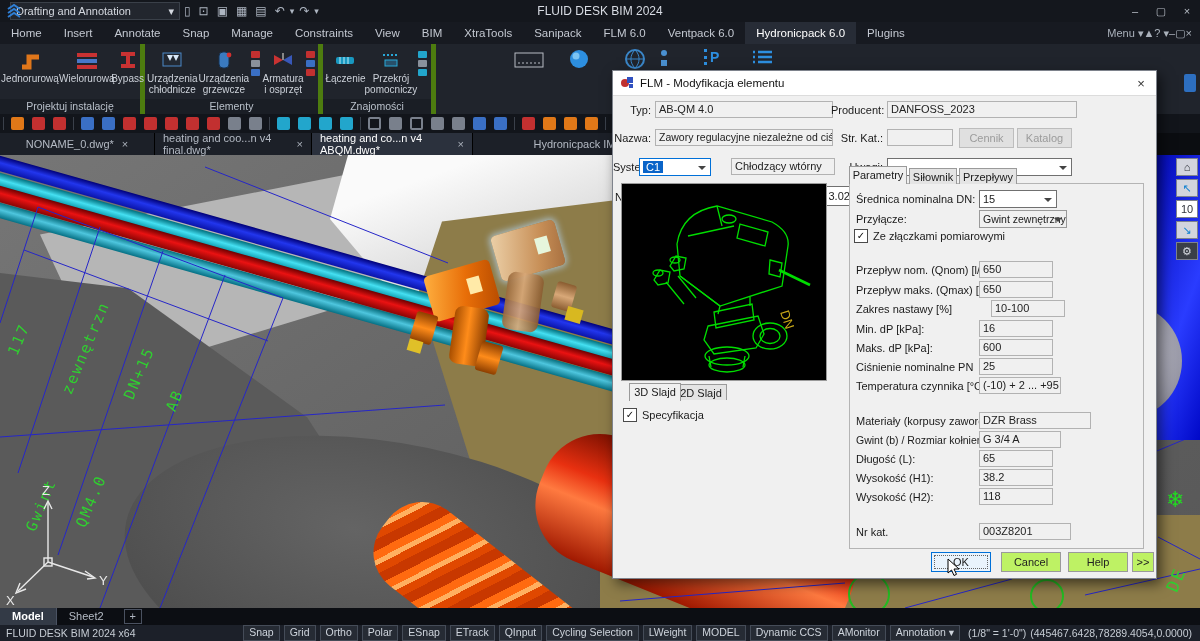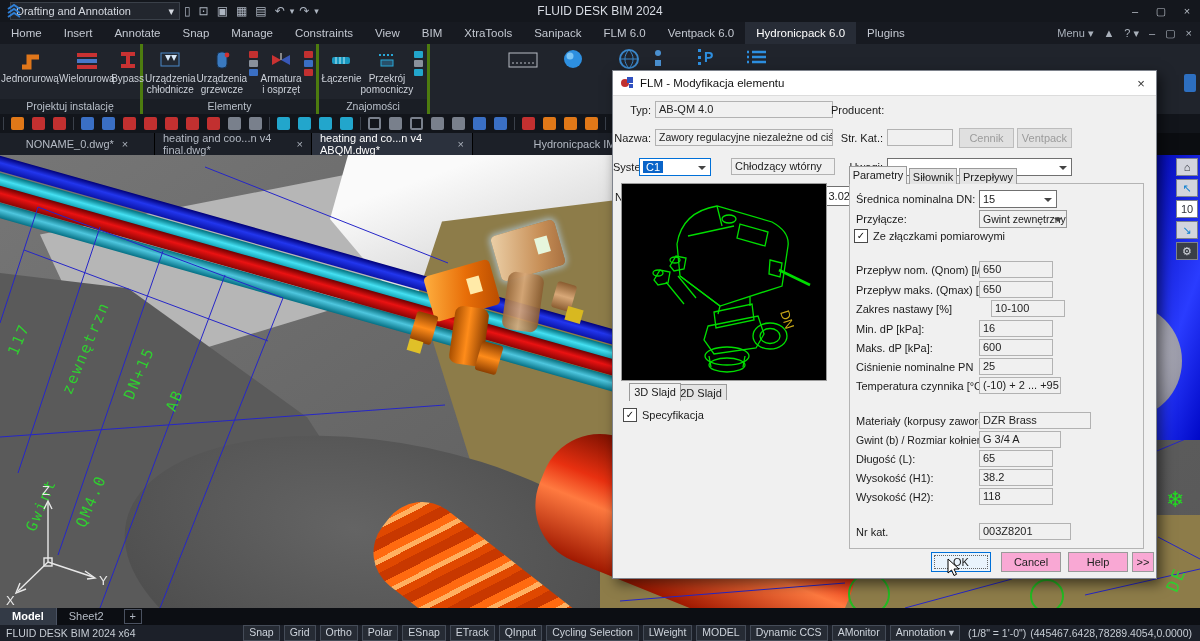--- a/index.html
+++ b/index.html
@@ -11,24 +11,24 @@
     display:flex;align-items:center;color:#c7ccd4;font-size:11px;border-bottom:1px solid #000;z-index:5}
   #ws-select{display:flex;align-items:center;gap:6px;background:#22262e;border:1px solid #3a4049;
     height:16px;padding:0 5px;margin-left:6px;width:158px;color:#d5d9e0}
   .qicon{display:inline-block;margin:0 4px;color:#aeb6c2;font-size:12px;line-height:20px}
   #tb-title{position:absolute;left:0;right:0;text-align:center;color:#d8dce3;font-size:12px;pointer-events:none}
   .winbtn{width:26px;text-align:center;color:#b9bfc8;font-size:11px;z-index:2}
   #menurow{position:absolute;left:0;top:22px;width:1200px;height:22px;background:#171a21;display:flex;
     align-items:center;color:#c3c8d1;font-size:11.5px;z-index:5}
   .mtab{padding:0 11px;line-height:22px;height:22px}
   .mtab.active{background:#272c36;color:#fff}
-  #menurow-right{margin-left:auto;display:flex;align-items:center;gap:10px;padding-right:8px;color:#aab1bb;font-size:11px}
+  #menurow-right{margin-left:auto;display:flex;align-items:center;gap:0;padding-right:8px;color:#aab1bb;font-size:11px}
   
   #ribbon{position:absolute;left:0;top:44px;width:1200px;height:70px;background:#20242c;display:flex;z-index:4}
-  .rgroup{height:70px;border-right:3px solid #4d7c0f;display:flex;flex-direction:column;position:relative}
+  .rgroup{height:70px;border-right:5px solid #4d7c0f;display:flex;flex-direction:column;position:relative}
   .rbtns{flex:1;display:flex;align-items:flex-start;padding:3px 2px 0 2px;gap:1px}
   .rbtn{display:flex;flex-direction:column;align-items:center;color:#ccd1d9;font-size:10px;line-height:11px;
     text-align:center;padding-top:1px}
   .ricon{height:24px;display:flex;align-items:center;justify-content:center;margin-bottom:1px}
   .rlabel{height:15px;background:#1a1e25;color:#b9c0ca;font-size:10.5px;text-align:center;line-height:15px}
   .minicol{display:flex;flex-direction:column;justify-content:flex-start;padding-top:3px;width:14px}
   .mi{display:block;width:9px;height:7px;margin:1px auto;border-radius:1px}
   .mi.r{background:#c23030}.mi.b{background:#3a6fc4}.mi.c{background:#22a6cc}.mi.g{background:#8a919c}
   
   #qat{position:absolute;left:0;top:114px;width:1200px;height:19px;background:#12151b;display:flex;
@@ -59,21 +59,21 @@
   .dl{position:absolute;font-size:11px;color:#1a1a1a;text-align:right;white-space:nowrap}
   .dll{text-align:left}
   .df{position:absolute;height:17px;background:#f0f0f0;border:1px solid #b2b2b2;font-size:11px;line-height:15px;
     padding:0 3px;color:#222;box-sizing:border-box;white-space:nowrap;overflow:hidden}
   .df.white{background:#fff;border-color:#707070}
   .combo{position:absolute;height:18px;background:#fff;border:1px solid #707070;box-sizing:border-box;
     font-size:11px;line-height:16px;padding:0 14px 0 3px;white-space:nowrap;overflow:hidden}
   .combo:after{content:"";position:absolute;right:4px;top:7px;border:4px solid transparent;border-top-color:#444}
   .combo.gray{background:#f0f0f0;border-color:#9a9a9a}
   .sel{background:#0a64c8;color:#fff;padding:0 3px}
-  .dbtn{position:absolute;height:20px;background:#f9a8d4;border:1px solid #9a9a9a;font-size:11px;text-align:center;
+  .dbtn{position:absolute;height:20px;background:#bef264;border:1px solid #9a9a9a;font-size:11px;text-align:center;
     line-height:18px;box-sizing:border-box;color:#222}
   .dbtn.dis{color:#9b9b9b;background:#e0e0e0;border-color:#bdbdbd}
   .dbtn.focus{border:1px solid #0070d8;background:#e9f3fc;outline:1px dotted #666;outline-offset:-4px}
   .ptab{position:absolute;height:18px;background:#f0f0f0;border:1px solid #9a9a9a;border-bottom:none;font-size:11px;
     text-align:center;line-height:17px;box-sizing:border-box;z-index:2}
   .ptab.off{height:16px;background:#e4e4e4;z-index:1}
   .cb{position:absolute;display:flex;gap:5px;align-items:center;font-size:11px}
   .cbbox{width:12px;height:12px;background:#fff;border:1px solid #4a4a4a;font-size:10px;line-height:11px;
     text-align:center;color:#0a0a0a;flex:none}
   
@@ -452,24 +452,25 @@
   <span class="dl" style="left:0;top:90px;width:38px">System:</span>
   <span class="combo" style="left:26px;top:87px;width:72px;border-color:#0070d8"><span class="sel">C1</span></span>
   <span class="df" style="left:118px;top:87px;width:104px">Chłodzący wtórny</span>
   <span class="dl" style="left:0;top:120px;width:38px">Numer:</span>
   <span class="df" style="left:42px;top:117px;width:44px"></span>
   <span class="dl" style="left:88px;top:120px;width:58px">Poziom [m]:</span>
   <span class="combo gray" style="left:149px;top:117px;width:42px">OR</span>
   <span class="df white" style="left:193px;top:115px;width:54px;height:20px;line-height:18px;text-align:right">3.023</span>
 
   <span class="dl" style="left:218px;top:33px;width:52px">Producent:</span>
+  <span class="df" style="left:274px;top:30px;width:190px">DANFOSS_2023</span>
   <span class="dl" style="left:222px;top:61px;width:48px">Str. Kat.:</span>
   <span class="df" style="left:274px;top:58px;width:66px"></span>
   <span class="dbtn dis" style="left:346px;top:57px;width:55px">Cennik</span>
-  <span class="dbtn dis" style="left:404px;top:57px;width:55px">Ventpack</span>
+  <span class="dbtn dis" style="left:404px;top:57px;width:55px">Katalog</span>
   <span class="dl" style="left:232px;top:90px;width:38px">Uwagi:</span>
   <span class="combo" style="left:274px;top:87px;width:185px"></span>
 
   <div class="abs" style="left:8px;top:112px;width:204px;height:196px;background:#000;border:1px solid #9a9a9a">
     <svg width="204" height="196" viewBox="0 0 204 196">
       <g stroke="#00dd00" stroke-width="1.3" fill="none">
         <path d="M55,60 Q60,28 95,22 L150,38 Q168,48 166,62 L160,102 L98,122 L58,92 Z"></path>
         <path d="M95,22 L100,42"></path>
           <ellipse cx="107" cy="35" rx="7" ry="4"></ellipse>
         <path d="M118,40 L146,48 L143,62 L115,54 Z"></path>

